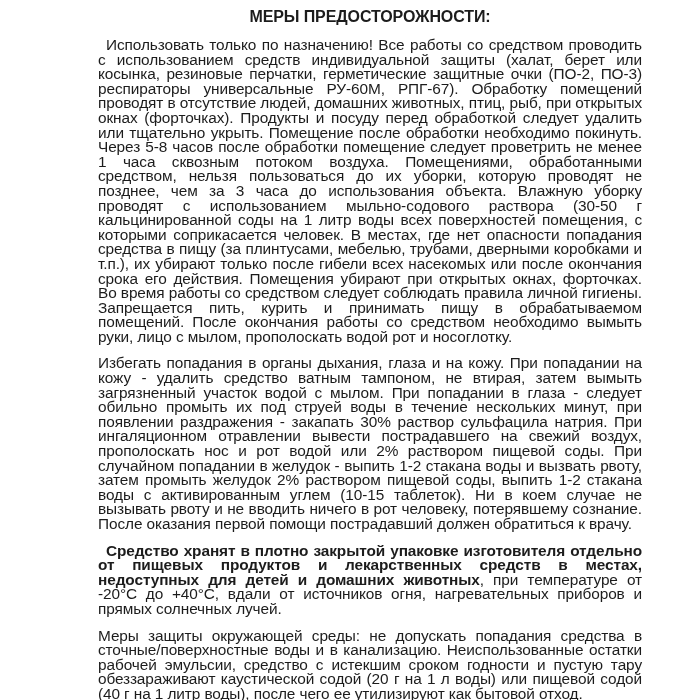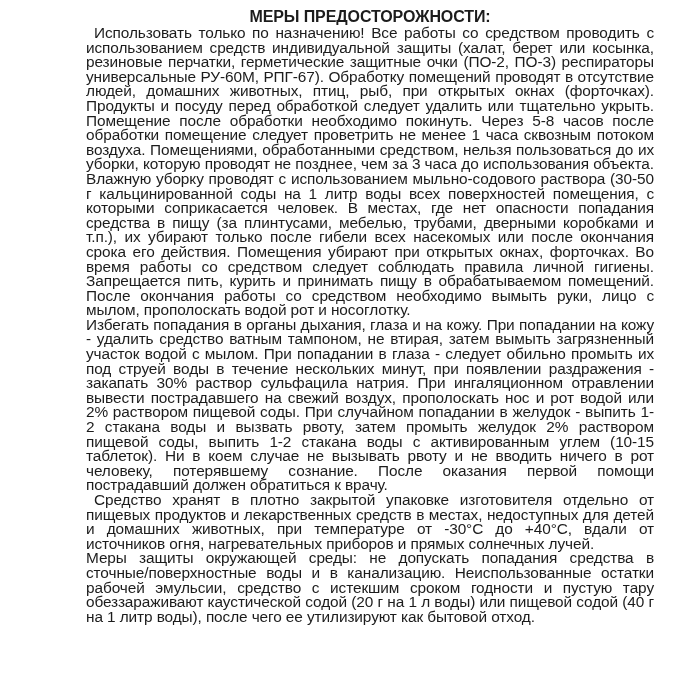--- a/index.html
+++ b/index.html
@@ -24,36 +24,36 @@
   }
   .heading {
     margin: 0;
     font-size: 16px;
     font-weight: bold;
     text-align: center;
     line-height: 15px;
     padding-bottom: 2px;
   }
   .para {
-    margin: 0;
+    margin: 12px;
   }
   .para.indent {
     text-indent: 8px;
   }
   .bold {
-    font-weight: normal;
+    font-weight: bold;
   }
 </style>
 </head>
 <body>
 
 <div class="page">
   <h1 class="heading">МЕРЫ ПРЕДОСТОРОЖНОСТИ:</h1>
 
   <p class="para indent">Использовать только по назначению! Все работы со средством проводить с использованием средств индивидуальной защиты (халат, берет или косынка, резиновые перчатки, герметические защитные очки (ПО-2, ПО-3) респираторы универсальные РУ-60М, РПГ-67). Обработку помещений проводят в отсутствие людей, домашних животных, птиц, рыб, при открытых окнах (форточках). Продукты и посуду перед обработкой следует удалить или тщательно укрыть. Помещение после обработки необходимо покинуть. Через 5-8 часов после обработки помещение следует проветрить не менее 1 часа сквозным потоком воздуха. Помещениями, обработанными средством, нельзя пользоваться до их уборки, которую проводят не позднее, чем за 3 часа до использования объекта. Влажную уборку проводят с использованием мыльно-содового раствора (30-50 г кальцинированной соды на 1 литр воды всех поверхностей помещения, с которыми соприкасается человек. В местах, где нет опасности попадания средства в пищу (за плинтусами, мебелью, трубами, дверными коробками и т.п.), их убирают только после гибели всех насекомых или после окончания срока его действия. Помещения убирают при открытых окнах, форточках. Во время работы со средством следует соблюдать правила личной гигиены. Запрещается пить, курить и принимать пищу в обрабатываемом помещений. После окончания работы со средством необходимо вымыть руки, лицо с мылом, прополоскать водой рот и носоглотку.</p>
 
   <p class="para">Избегать попадания в органы дыхания, глаза и на кожу. При попадании на кожу - удалить средство ватным тампоном, не втирая, затем вымыть загрязненный участок водой с мылом. При попадании в глаза - следует обильно промыть их под струей воды в течение нескольких минут, при появлении раздражения - закапать 30% раствор сульфацила натрия. При ингаляционном отравлении вывести пострадавшего на свежий воздух, прополоскать нос и рот водой или 2% раствором пищевой соды. При случайном попадании в желудок - выпить 1-2 стакана воды и вызвать рвоту, затем промыть желудок 2% раствором пищевой соды, выпить 1-2 стакана воды с активированным углем (10-15 таблеток). Ни в коем случае не вызывать рвоту и не вводить ничего в рот человеку, потерявшему сознание. После оказания первой помощи пострадавший должен обратиться к врачу.</p>
 
 
-  <p class="para indent"><b class="bold">Средство хранят в плотно закрытой упаковке изготовителя отдельно от пищевых продуктов и лекарственных средств в местах, недоступных для детей и домашних животных</b><span>, при температуре от -30°С до +40°С, вдали от источников огня, нагревательных приборов и прямых солнечных лучей.</span></p>
+  <p class="para indent"><b class="bold">Средство хранят в плотно закрытой упаковке изготовителя отдельно от пищевых продуктов и лекарственных средств в местах, недоступных для детей и домашних животных</b><span>, при температуре от -20°С до +40°С, вдали от источников огня, нагревательных приборов и прямых солнечных лучей.</span></p>
 
   <p class="para">Меры защиты окружающей среды: не допускать попадания средства в сточные/поверхностные воды и в канализацию. Неиспользованные остатки рабочей эмульсии, средство с истекшим сроком годности и пустую тару обеззараживают каустической содой (20 г на 1 л воды) или пищевой содой (40 г на 1 литр воды), после чего ее утилизируют как бытовой отход.</p>
 </div>
 
 </body></html>

